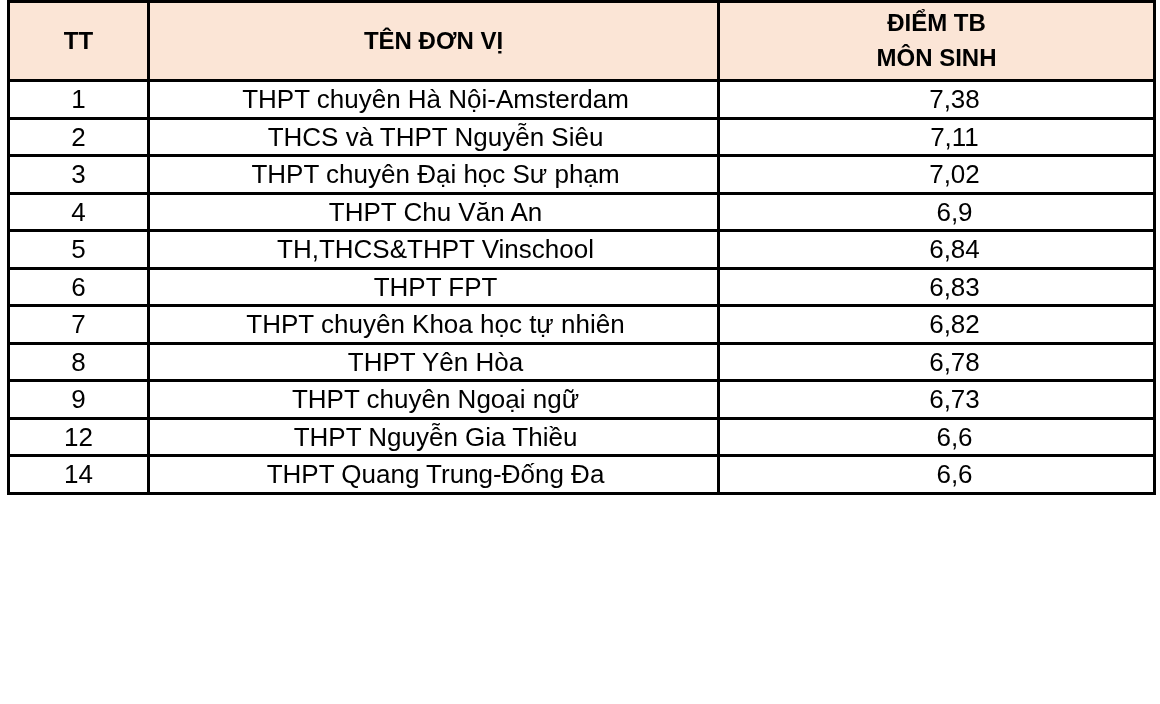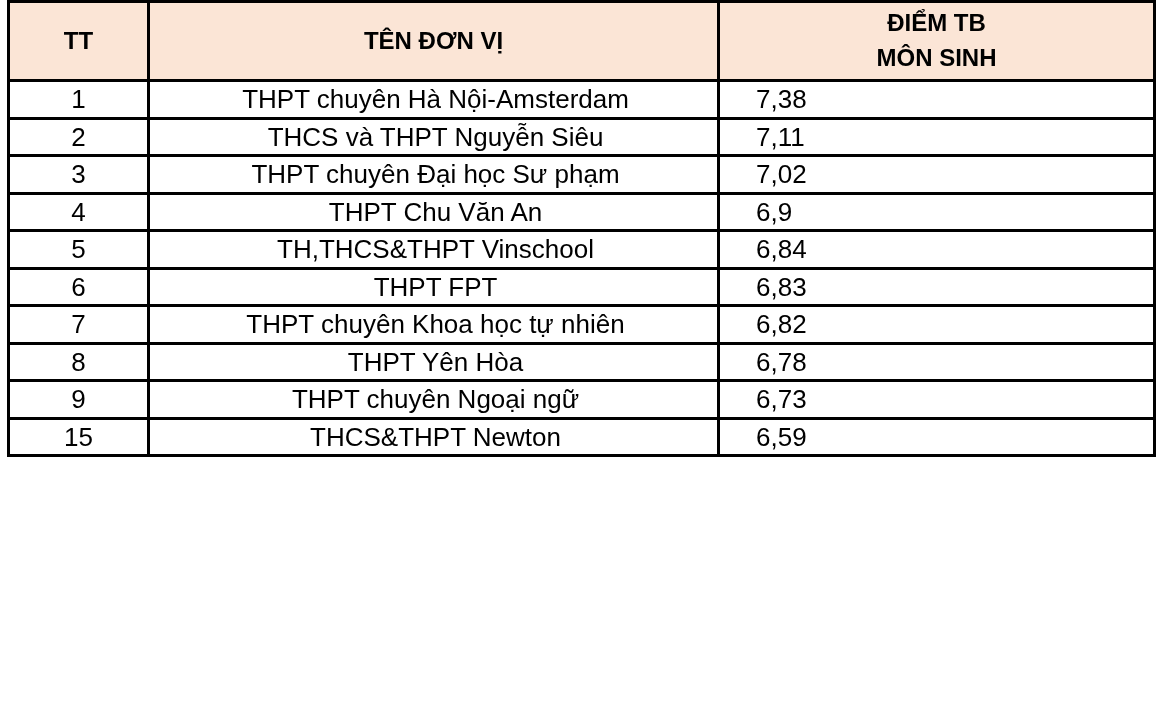--- a/index.html
+++ b/index.html
@@ -48,21 +48,21 @@
   tbody td {
     height: 37.5px;
     font-size: 26px;
     font-weight: normal;
     vertical-align: middle;
     padding: 0;
     line-height: 1;
   }
   td.cell-tt    { text-align: center; }
   td.cell-name  { text-align: center; padding-left: 4px; }
-  td.cell-score { text-align: left; padding-left: 36px; }
+  td.cell-score { text-align: center; padding-left: 36px; }
   .hdr-line { display: block; }
 </style>
 </head>
 <body>
 
 <div class="table-wrap">
   <table class="score-table">
     <colgroup>
       <col class="c-tt">
       <col class="c-name">
@@ -118,19 +118,24 @@
         <td class="cell-tt">8</td>
         <td class="cell-name">THPT Yên Hòa</td>
         <td class="cell-score">6,78</td>
       </tr>
       <tr>
         <td class="cell-tt">9</td>
         <td class="cell-name">THPT chuyên Ngoại ngữ</td>
         <td class="cell-score">6,73</td>
       </tr>
       <tr>
-        <td class="cell-tt">15</td>
-        <td class="cell-name">THCS&amp;THPT Newton</td>
-        <td class="cell-score">6,59</td>
+        <td class="cell-tt">12</td>
+        <td class="cell-name">THPT Nguyễn Gia Thiều</td>
+        <td class="cell-score">6,6</td>
+      </tr>
+      <tr>
+        <td class="cell-tt">14</td>
+        <td class="cell-name">THPT Quang Trung-Đống Đa</td>
+        <td class="cell-score">6,6</td>
       </tr>
     </tbody>
   </table>
 </div>
 
 </body></html>

